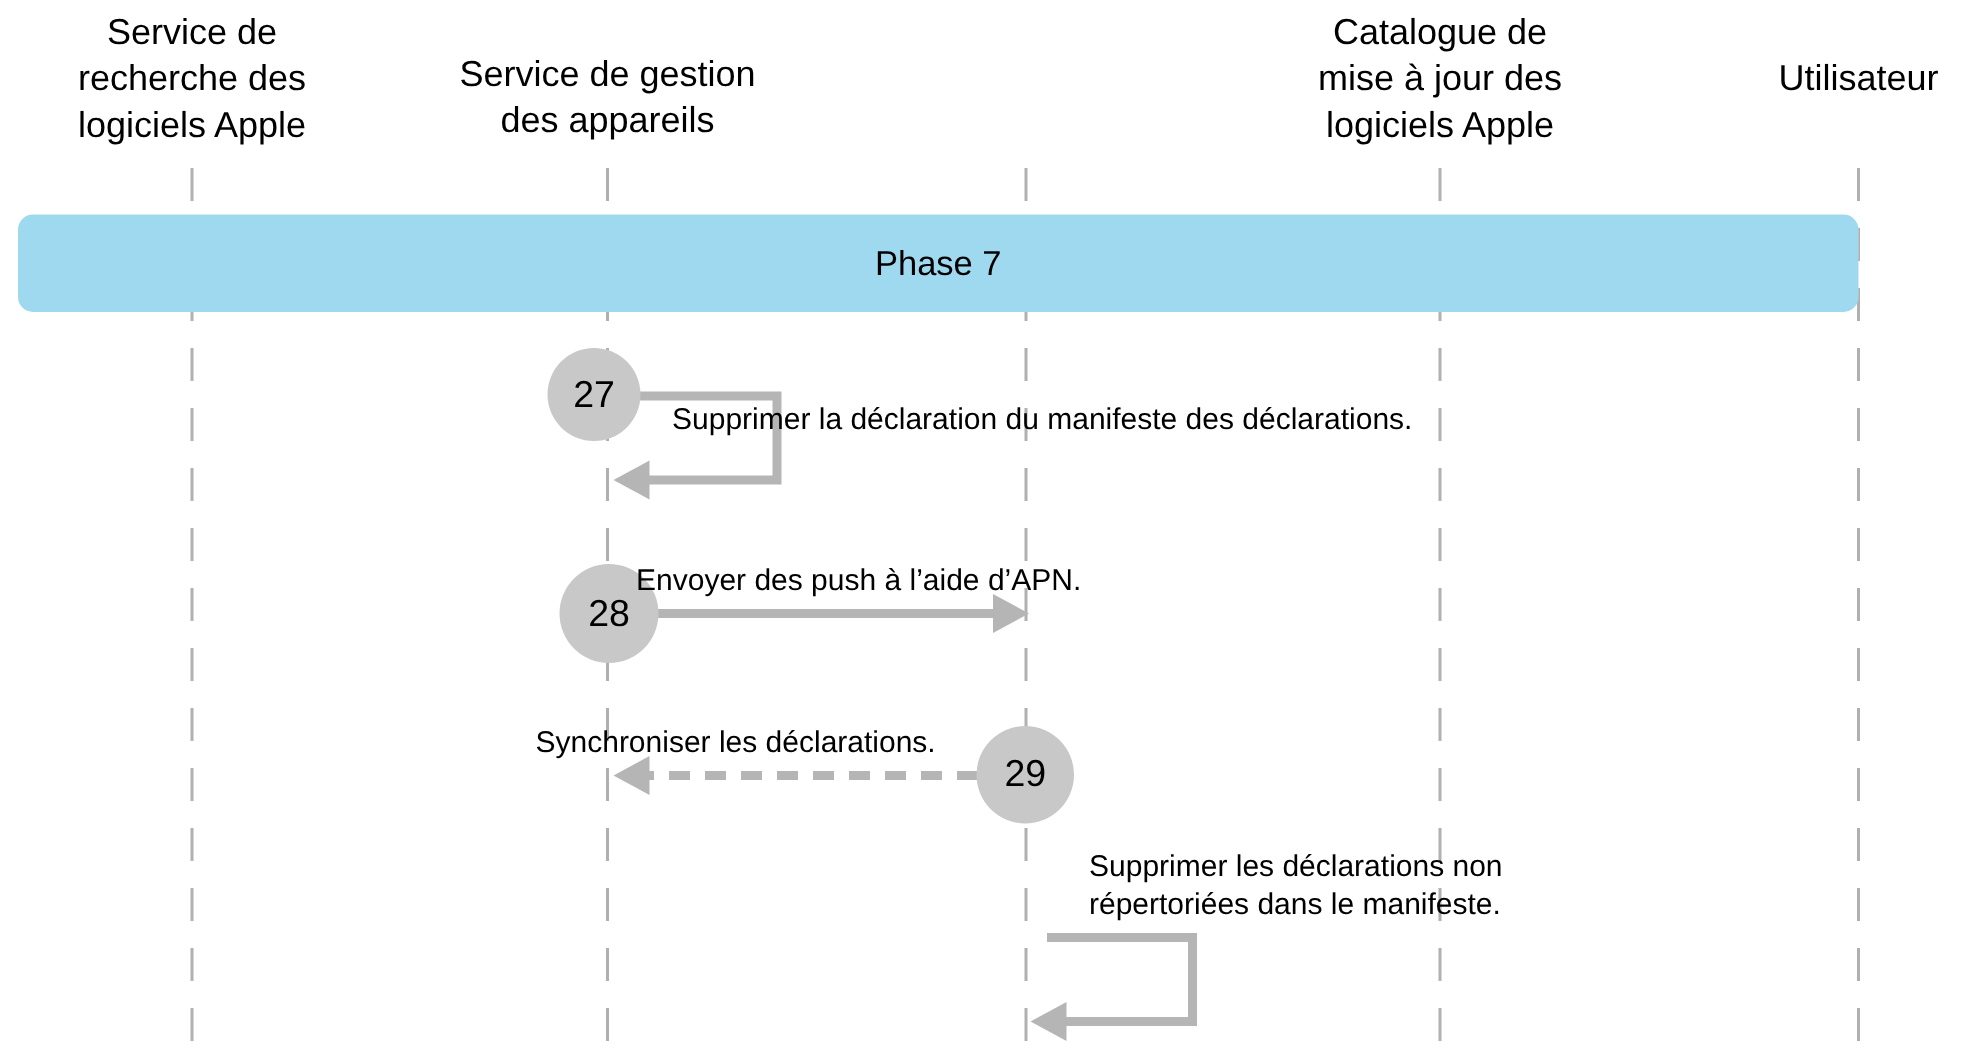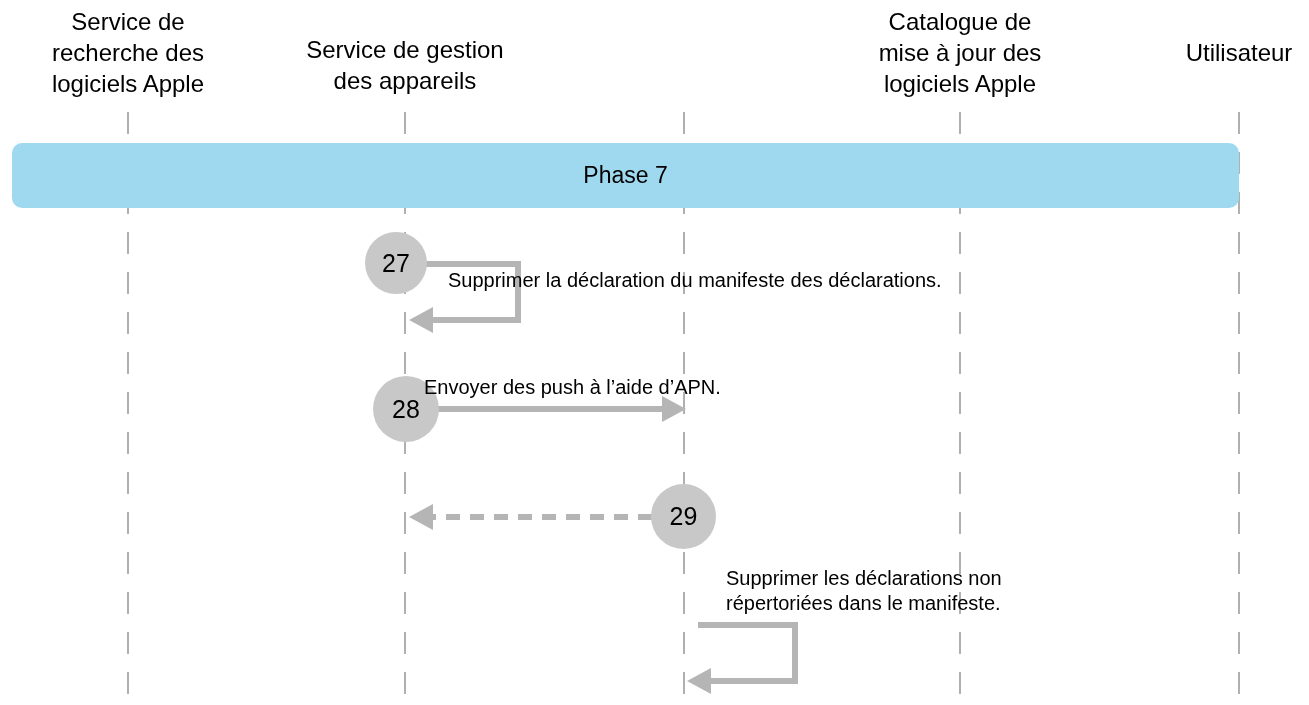--- a/index.html
+++ b/index.html
@@ -124,17 +124,18 @@
     <div class="phase-label">Phase 7</div>
   </div>
 
   <div class="step-badge" style="left:365px; top:232px; width:62px; height:62px;text-align:center;">27</div>
   <div class="msg-text" style="left:448px; top:232px; width:560px;margin-top:36px;">Supprimer la déclaration du manifeste des déclarations.</div>
 
   <div class="step-badge" style="left:373px; top:376px; width:66px; height:66px;">28</div>
   <div class="msg-text" style="left:424px; top:375px; width:400px;">Envoyer des push à l’aide d’APN.</div>
 
   <div class="step-badge" style="left:651px; top:484px; width:65px; height:65px;">29</div>
+  <div class="msg-text" style="left:357px; top:483px; width:290px; text-align:left;">Synchroniser les déclarations.</div>
 
   <div class="msg-text" style="left:726px; top:566px; width:330px;">Supprimer les déclarations non
 répertoriées dans le manifeste.</div>
 
 </div>
 
 </body></html>

